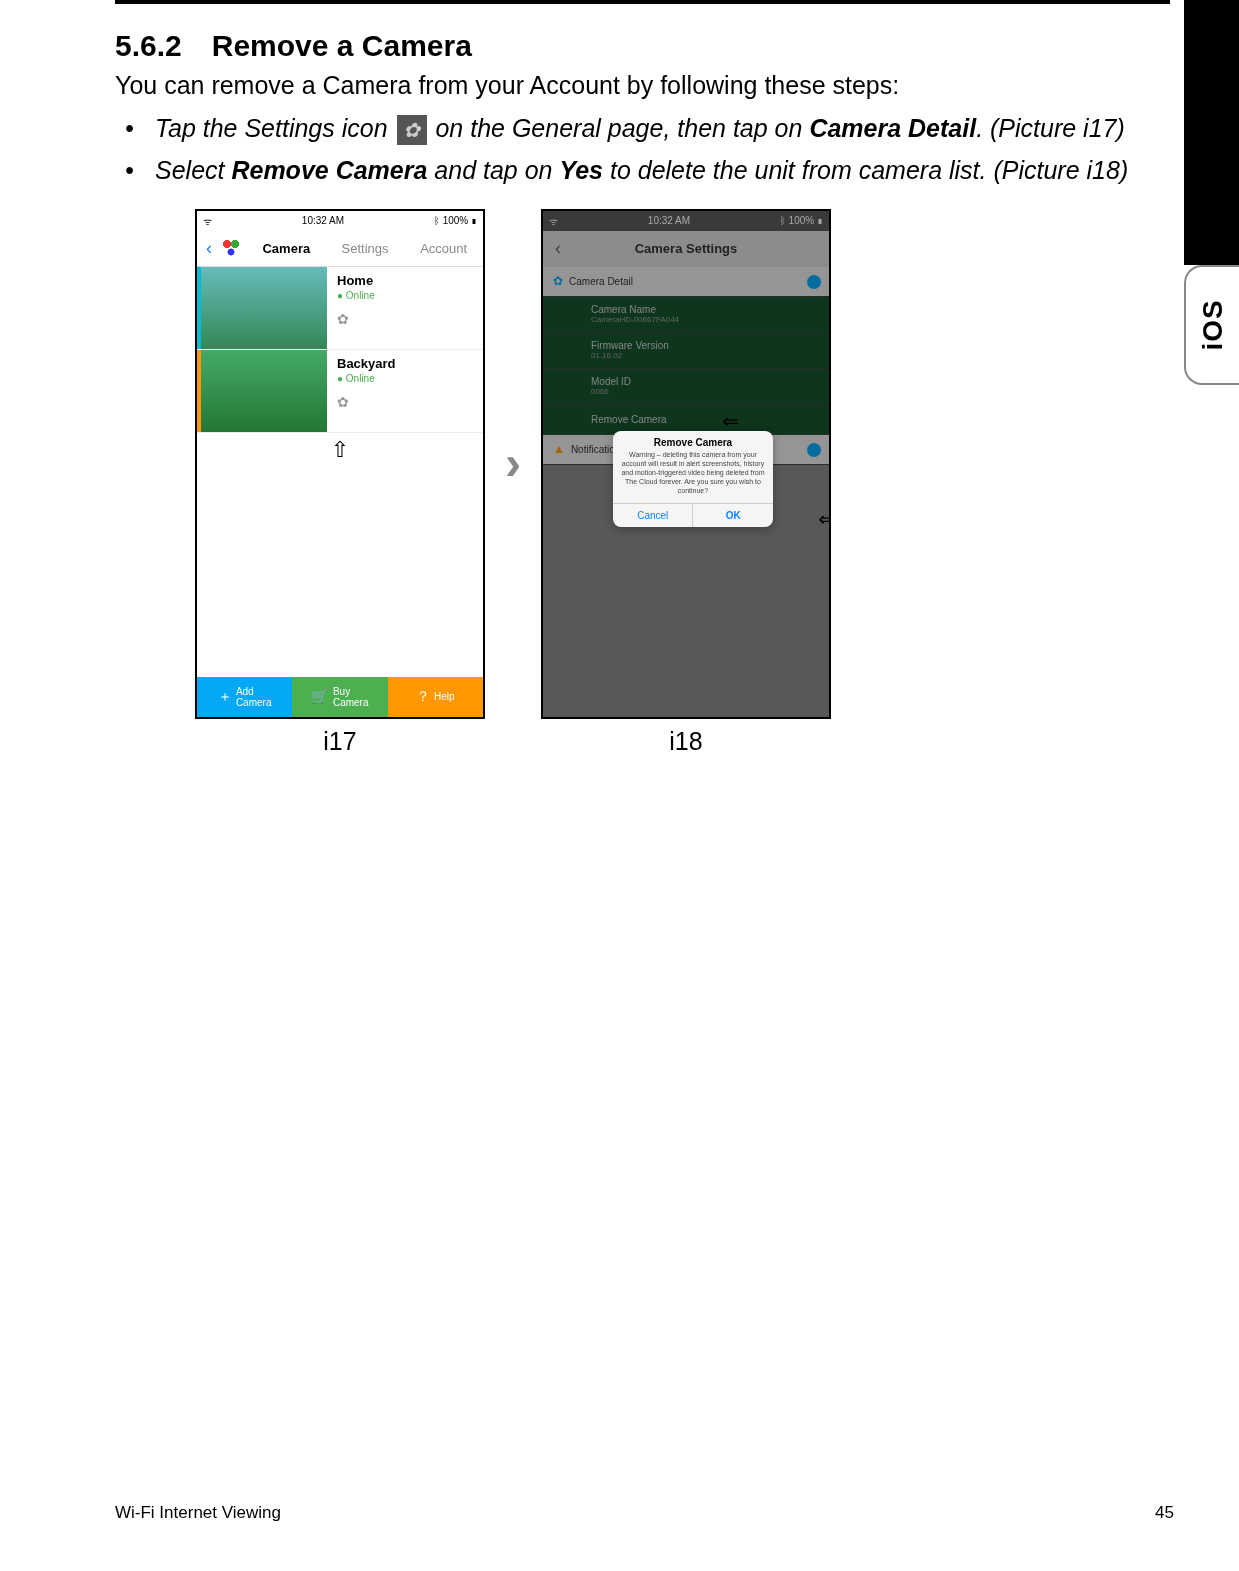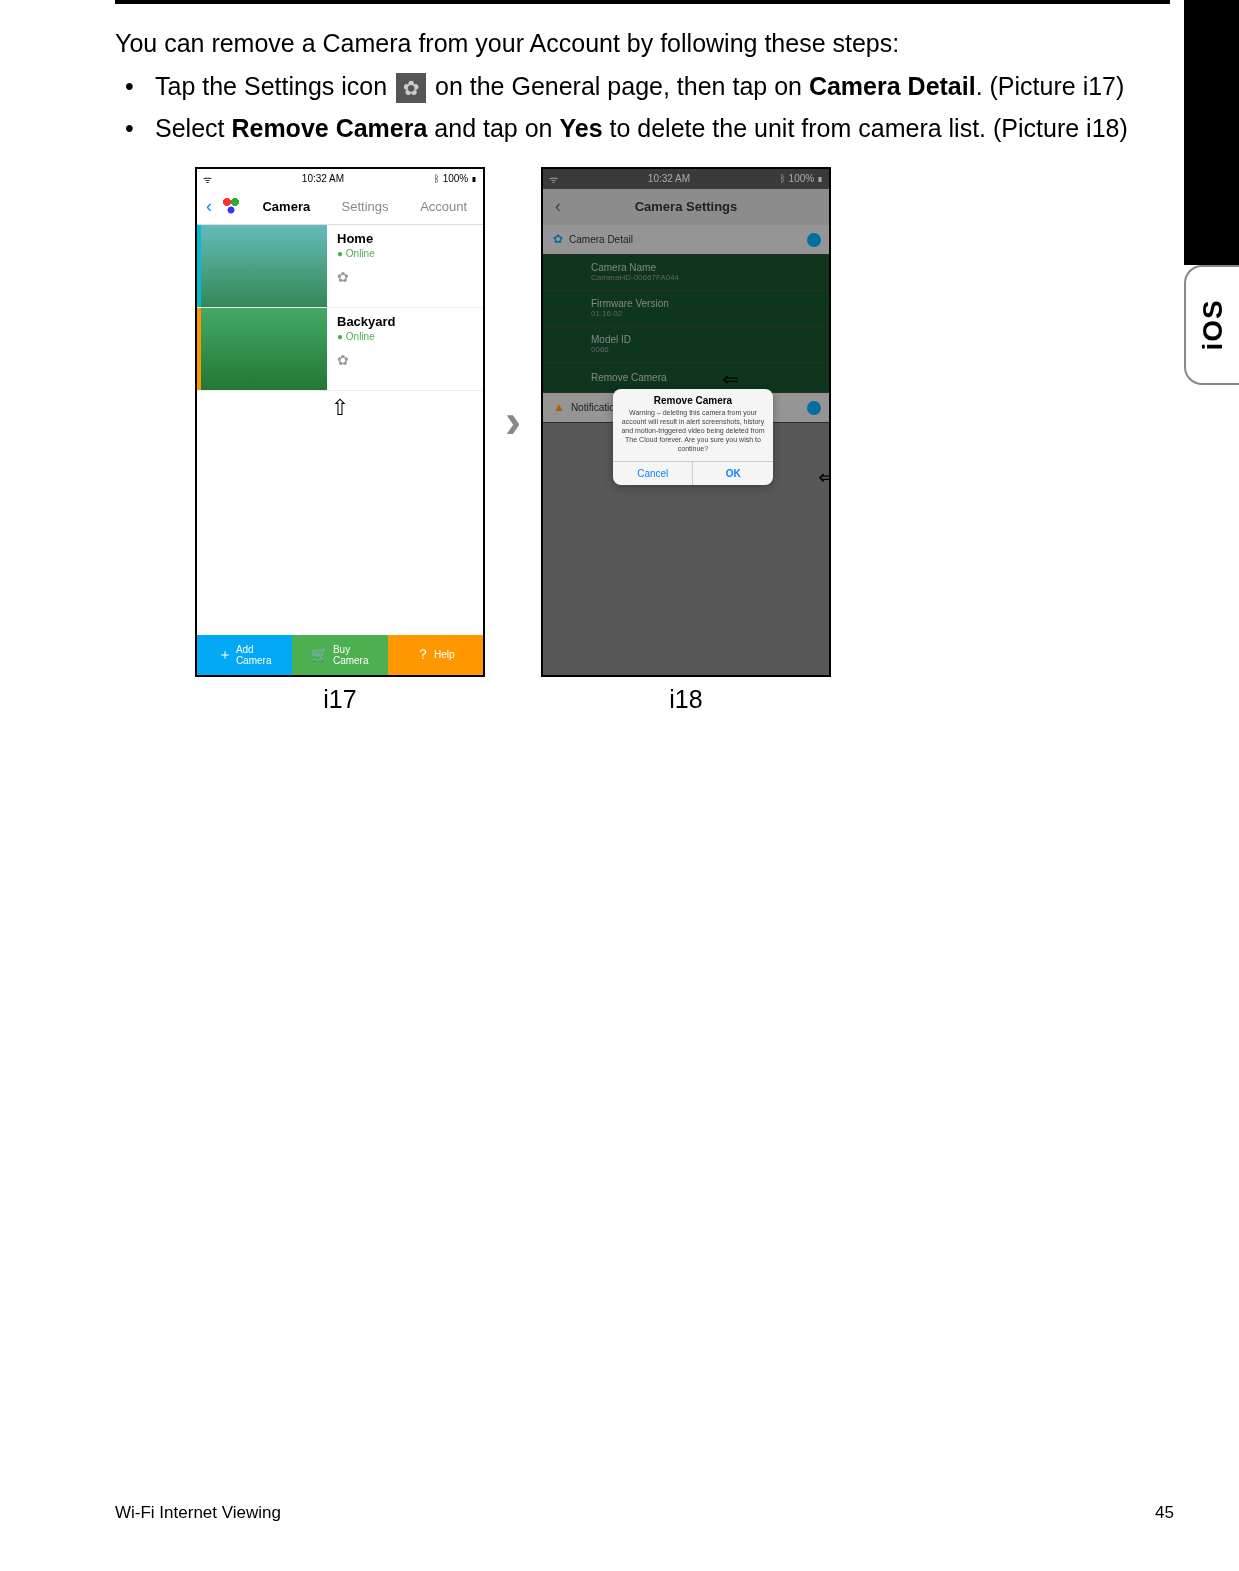--- a/index.html
+++ b/index.html
@@ -47,21 +47,21 @@
     border-top: 4px solid #000;
     padding-top: 25px;
   }
   .section-heading {
     font-size: 30px;
     font-weight: bold;
     margin-bottom: 8px;
   }
   .section-num { margin-right: 30px; }
   .intro-text { font-size: 25px; margin-bottom: 10px; }
-  ul.steps { list-style: none; padding-left: 0; }
+  ul.steps { list-style: none; padding-left: 0; font-style: italic; }
   ul.steps li {
     font-size: 25px;
     line-height: 1.45;
     padding-left: 40px;
     position: relative;
     margin-bottom: 6px;
   }
   ul.steps li::before {
     content: "•";
     position: absolute;
@@ -271,20 +271,23 @@
 </style>
 </head>
 <body>
 
 <div class="right-black"></div>
 <div class="ios-tab">
   <span>iOS</span>
 </div>
 
 <div class="content">
+  <h2 class="section-heading">
+    <span class="section-num">5.6.2</span><span>Remove a Camera</span>
+  </h2>
   <p class="intro-text">You can remove a Camera from your Account by following these steps:</p>
   <ul class="steps">
     <li>
       <span>Tap the Settings icon </span><span class="inline-gear">✿</span><span> on the General page, then tap on </span><b>Camera Detail</b><span>. (Picture i17)</span>
     </li>
     <li>
       <span>Select </span><b>Remove Camera</b><span> and tap on </span><b>Yes</b><span> to delete the unit from camera list. (Picture i18)</span>
     </li>
   </ul>
 

